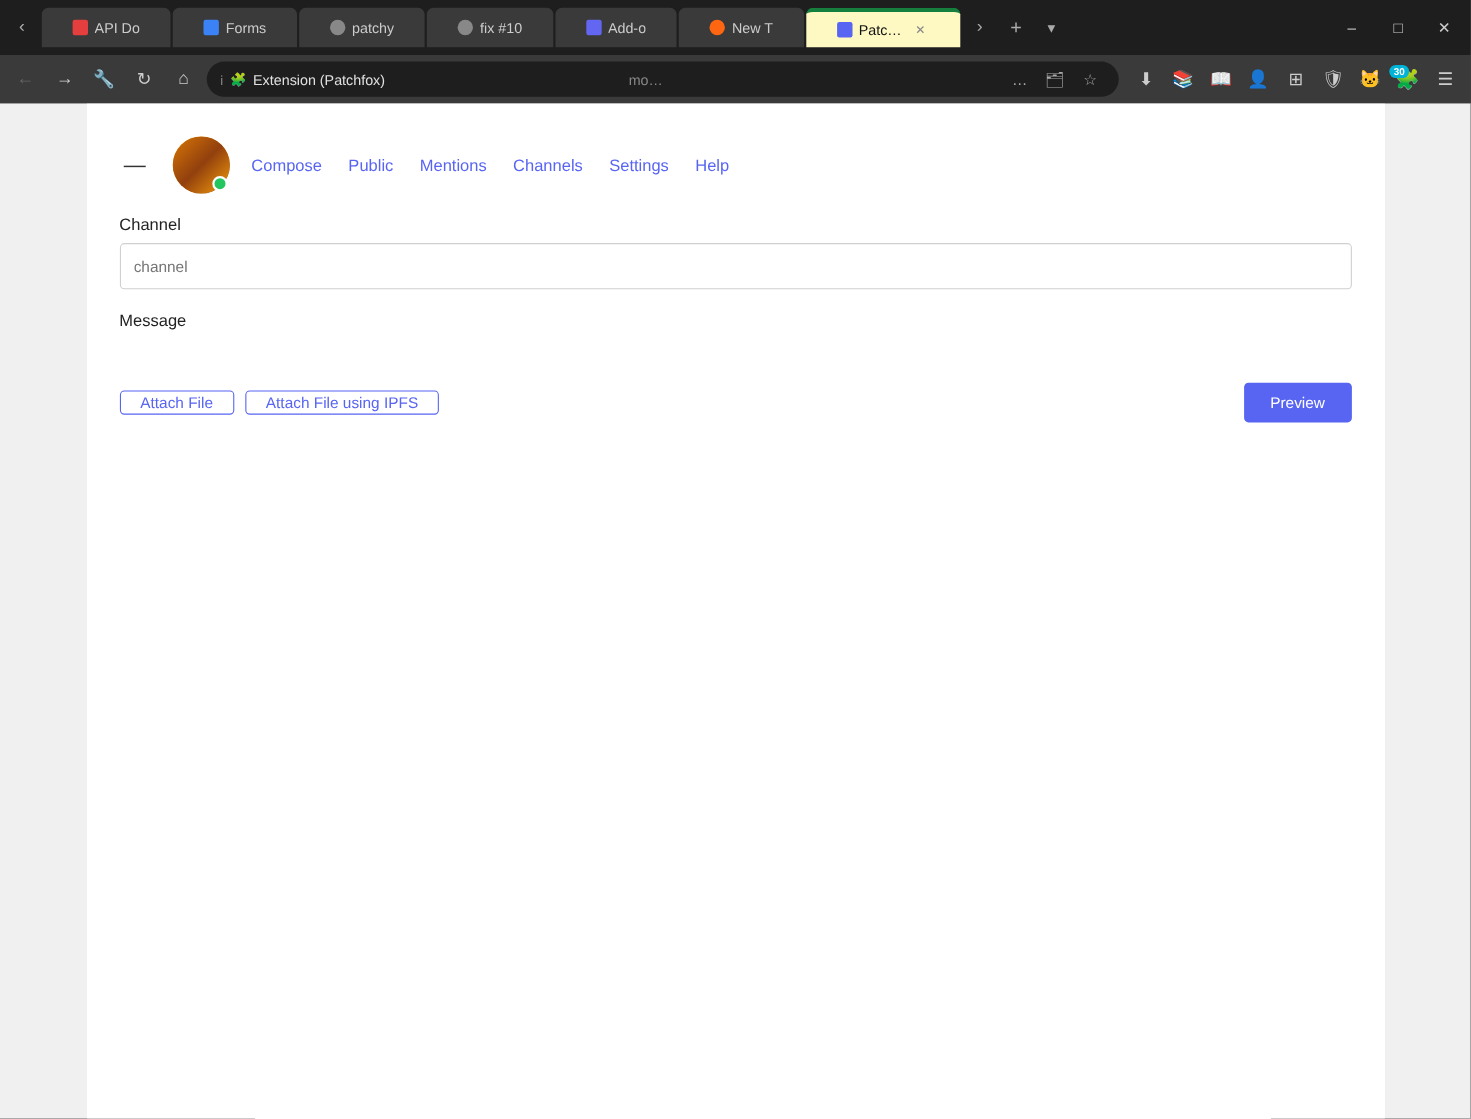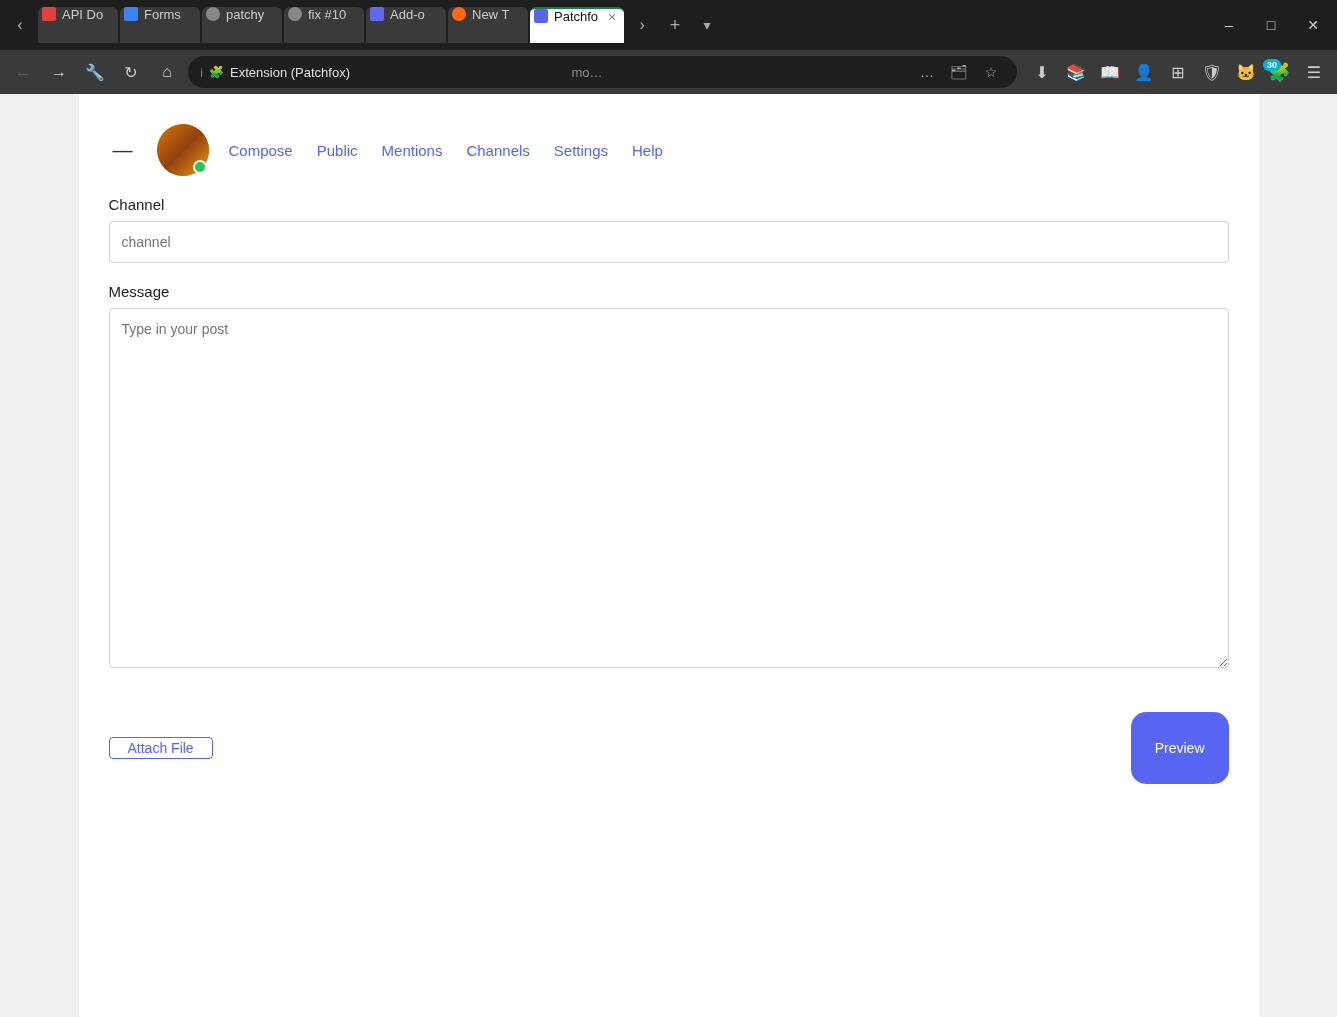--- a/index.html
+++ b/index.html
@@ -18,31 +18,31 @@
       gap: 2px;
     }
     .tab-nav-btn {
       width: 32px; height: 32px;
       background: none; border: none; cursor: pointer;
       color: #aaa; font-size: 16px;
       display: flex; align-items: center; justify-content: center;
       border-radius: 4px;
     }
     .tab {
-      display: flex; align-items: flex-start;
-      height: 36px; padding: 0 4px;
+      display: flex; align-items: center;
+      height: 36px; padding: 0 28px;
       background: #3a3a3a; border-radius: 6px 6px 0 0;
       color: #ccc; font-size: 13px;
       cursor: pointer; gap: 6px;
       max-width: 140px; min-width: 80px;
       position: relative;
     }
     .tab.active {
-      background: #ffffff; color: #111;
-      border-top: 2px solid #15803d;
+      background: #fef9c3; color: #111;
+      border-top: 4px solid #15803d;
     }
     .tab-favicon { width: 14px; height: 14px; border-radius: 2px; flex-shrink: 0; }
     .tab-title { overflow: hidden; text-overflow: ellipsis; white-space: nowrap; flex: 1; }
     .tab-close {
       width: 16px; height: 16px; border-radius: 50%;
       display: flex; align-items: center; justify-content: center;
       font-size: 11px; color: #888; cursor: pointer; flex-shrink: 0;
     }
     .tab-add-btn {
       width: 30px; height: 30px; background: none; border: none;
@@ -177,22 +177,22 @@
       display: flex; align-items: center; justify-content: space-between;
       margin-top: 20px;
     }
     .btn-group { display: flex; gap: 10px; }
     .btn-outline {
       padding: 2px 18px; border: 1.5px solid #5865f2;
       border-radius: 4px; background: white; color: #5865f2;
       font-size: 14px; cursor: pointer; font-weight: 500;
     }
     .btn-primary {
-      padding: 28px 24px; background: #5865f2; border: none;
-      border-radius: 15px; color: white; font-size: 14px;
+      padding: 10px 24px; background: #5865f2; border: none;
+      border-radius: 4px; color: white; font-size: 14px;
       cursor: pointer; font-weight: 500;
     }
 
     
     .fav-red { background: #e53e3e; border-radius: 2px; }
     .fav-blue { background: #3b82f6; border-radius: 2px; }
     .fav-gray { background: #888; border-radius: 50%; }
     .fav-puzzle { background: #6366f1; border-radius: 2px; }
     .fav-firefox { background: #ff6611; border-radius: 50%; }
     .fav-patchfox { background: #5865f2; border-radius: 2px; }
@@ -303,24 +303,24 @@
         <button class="nav-link">Settings</button>
         <button class="nav-link">Help</button>
       </nav>
     </div>
 
     <div class="form-section">
       <label class="field-label">Channel</label>
       <input class="channel-input" type="text" placeholder="channel" style="">
 
       <label class="message-label" style="margin-top:20px; display:block;">Message</label>
-      <textarea class="message-textarea" placeholder="Type in your post" style=""></textarea>
     </div>
 
     <div class="form-actions">
       <div class="btn-group">
         <button class="btn-outline">Attach File</button>
+        <button class="btn-outline">Attach File using IPFS</button>
       </div>
       <button class="btn-primary">Preview</button>
     </div>
 
   </div>
 </div>
 
 </body></html>

